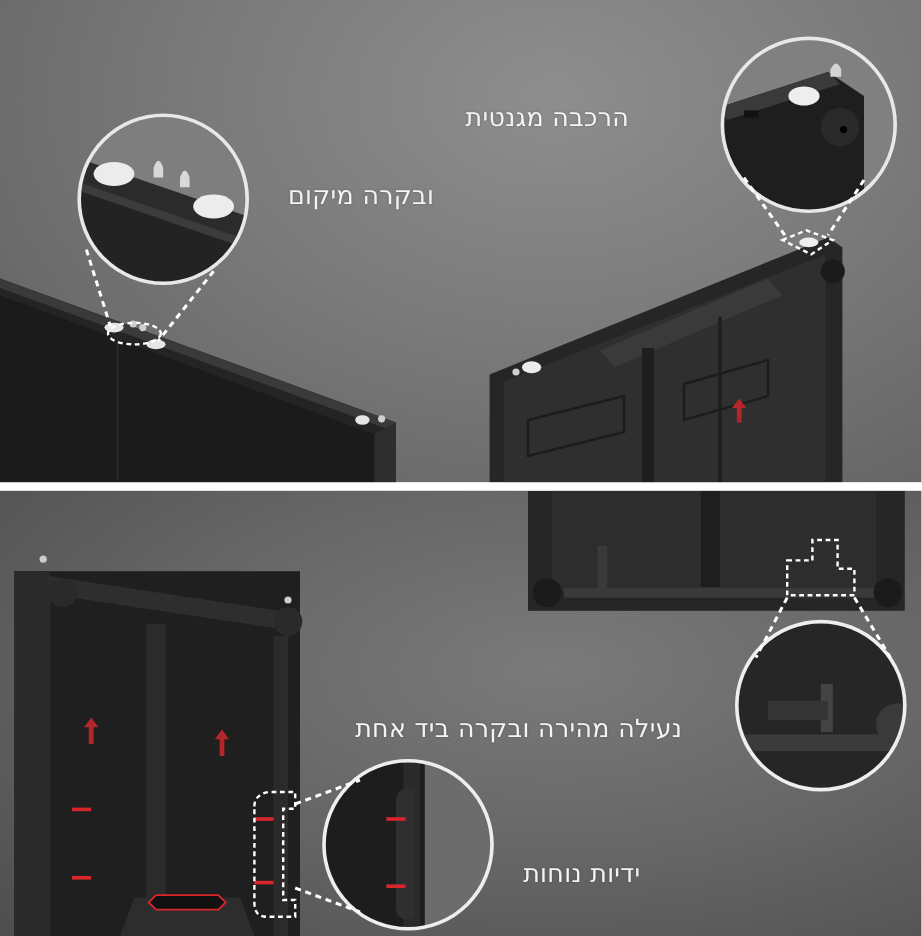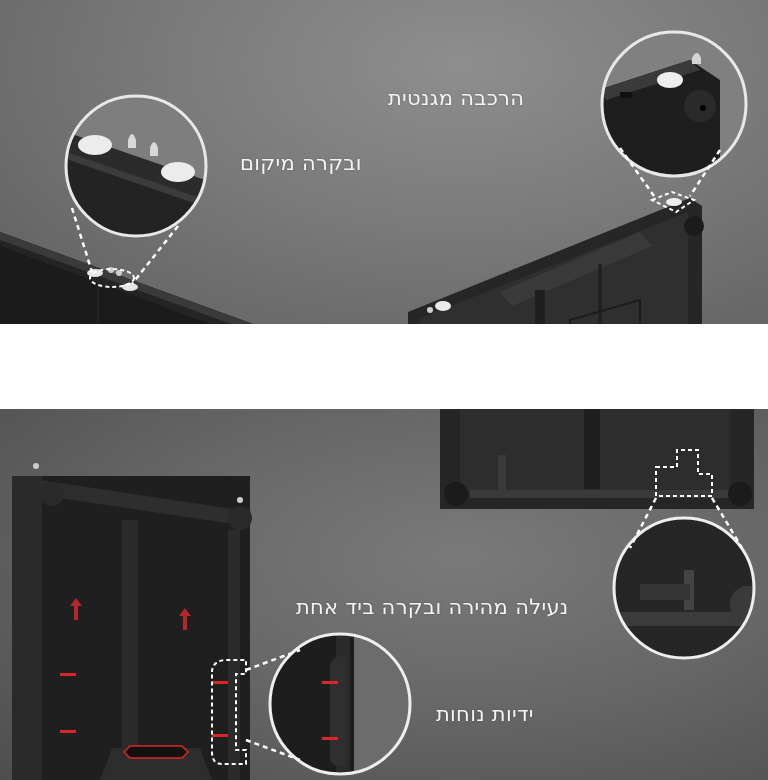--- a/index.html
+++ b/index.html
@@ -1,20 +1,20 @@
 <!DOCTYPE html>
 <html><head>
   <meta charset="utf-8">
   <style>
     * { box-sizing: border-box; margin: 0; padding: 0; }
     html, body { width: 768px; height: 780px; overflow: hidden; background: #ffffff; }
     body { position: relative; font-family: "DejaVu Sans", sans-serif; }
 
     .panel { position: absolute; left: 0; width: 768px; overflow: hidden; }
-    #panel-top { top: 0; height: 324px;
+    #panel-top { top: 0; height: 402px;
       background: radial-gradient(ellipse at 60% 20%, #8e8e8e 0%, #7a7a7a 45%, #5e5e5e 100%); }
     #panel-bottom { top: 409px; height: 371px;
       background: radial-gradient(ellipse at 60% 40%, #7a7a7a 0%, #666 50%, #4e4e4e 100%); }
     .divider { position: absolute; left: 0; top: 402px; width: 768px; height: 7px; background: #ffffff; }
 
     .label { position: absolute; color: #f4f4f4; font-size: 21px; direction: rtl;
       white-space: nowrap; text-shadow: 0 0 2px rgba(0,0,0,0.25); letter-spacing: 0.3px; }
 
     svg { position: absolute; left: 0; top: 0; }
   </style>
@@ -167,14 +167,14 @@
         <rect x="322" y="681" width="16" height="3" fill="#d8262b"></rect>
         <rect x="322" y="737" width="16" height="3" fill="#d8262b"></rect>
       </g>
       <circle cx="340" cy="704" r="70" fill="none" stroke="#eeeeee" stroke-width="3"></circle>
       <line x1="246" y1="670" x2="300" y2="650" stroke="#fff" stroke-width="2.5" stroke-dasharray="5,4"></line>
       <line x1="246" y1="740" x2="300" y2="760" stroke="#fff" stroke-width="2.5" stroke-dasharray="5,4"></line>
     </g>
   </svg>
 
   <div class="label" style="left:296px; top:186px;">נעילה מהירה ובקרה ביד אחת</div>
-  <div class="label" style="left:436px; top:293px;">ידיות נוחות</div>
+  <div class="label" style="left:436px; top:307px;">ידיות נוחות</div>
 </div>
 
 </body></html>

